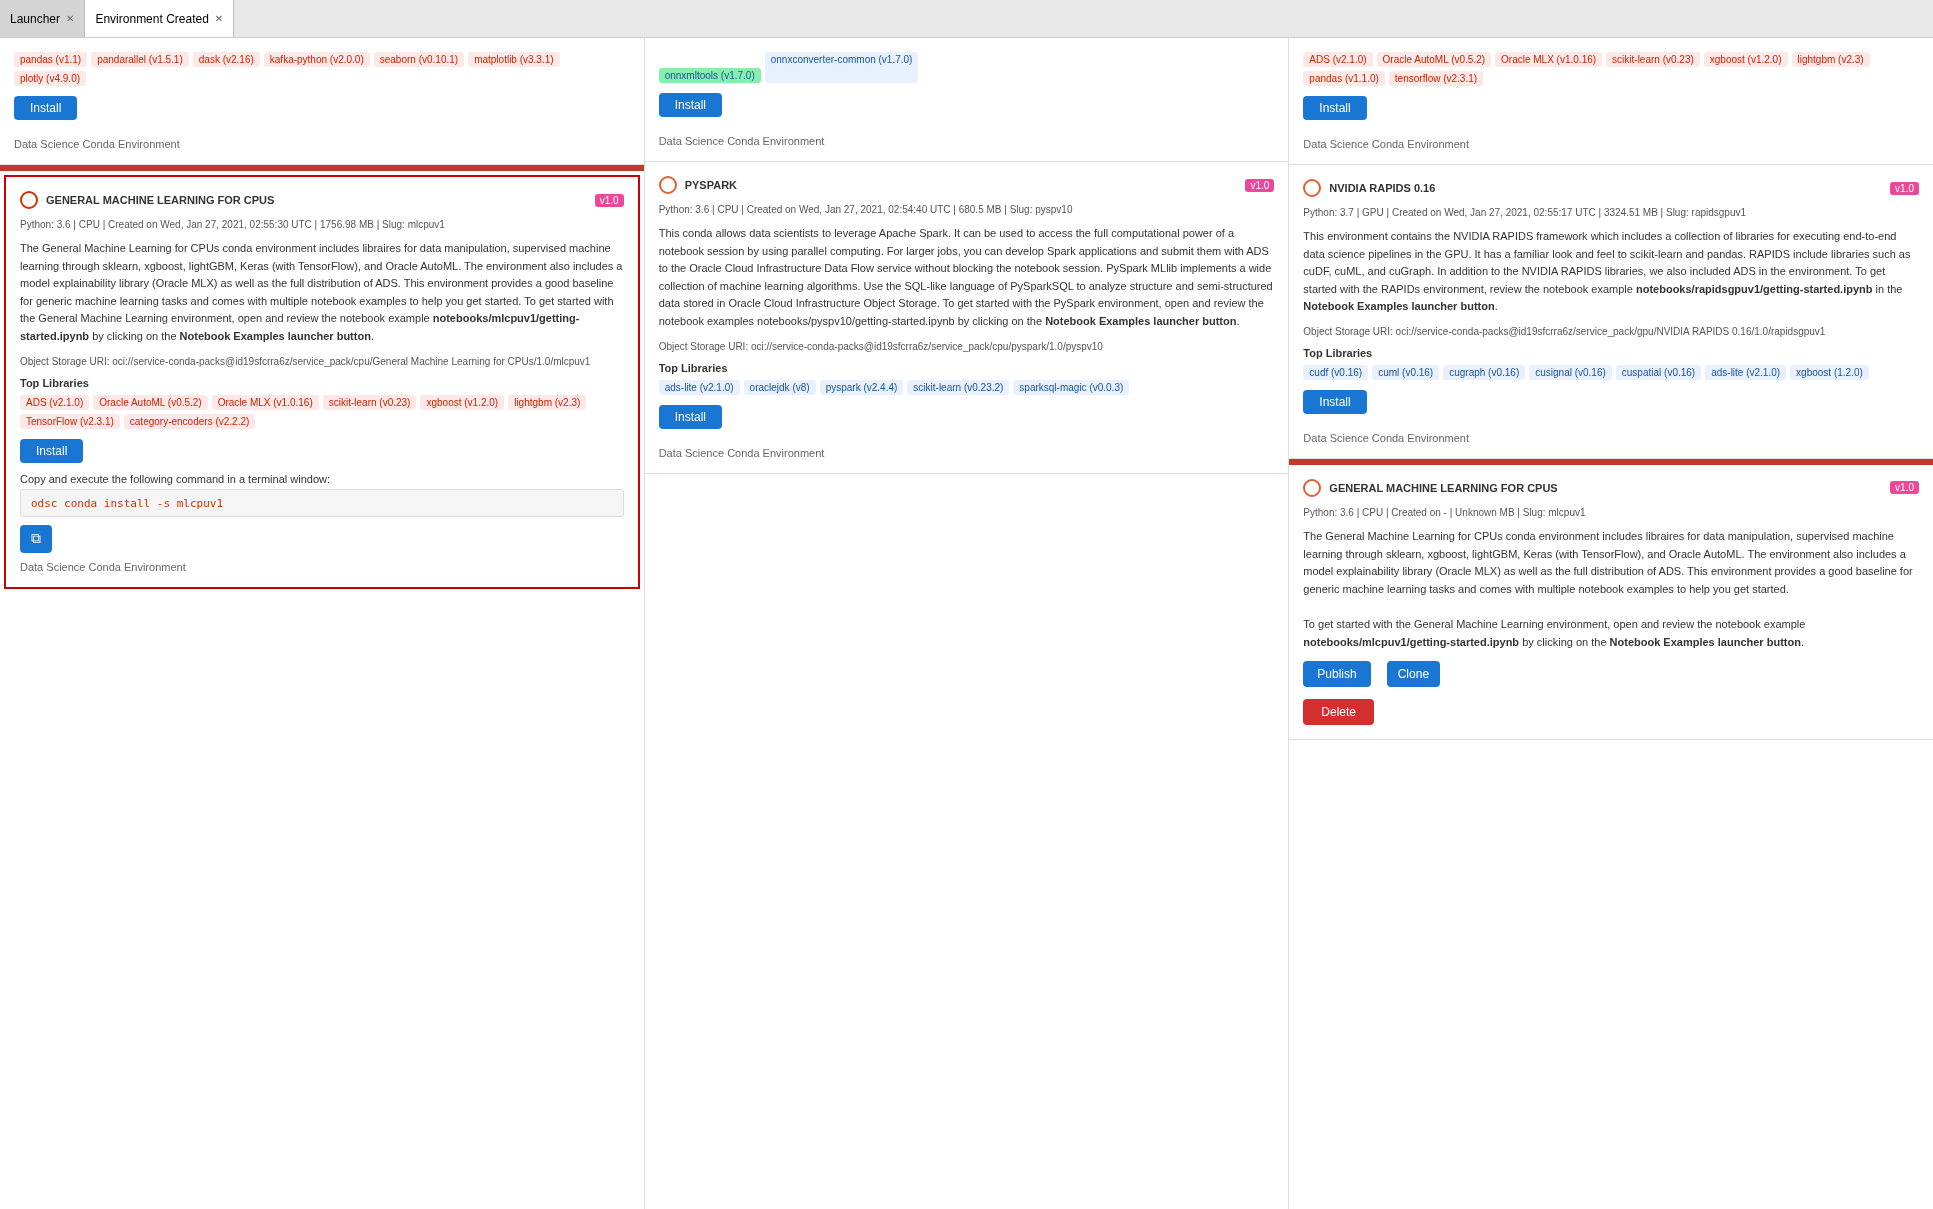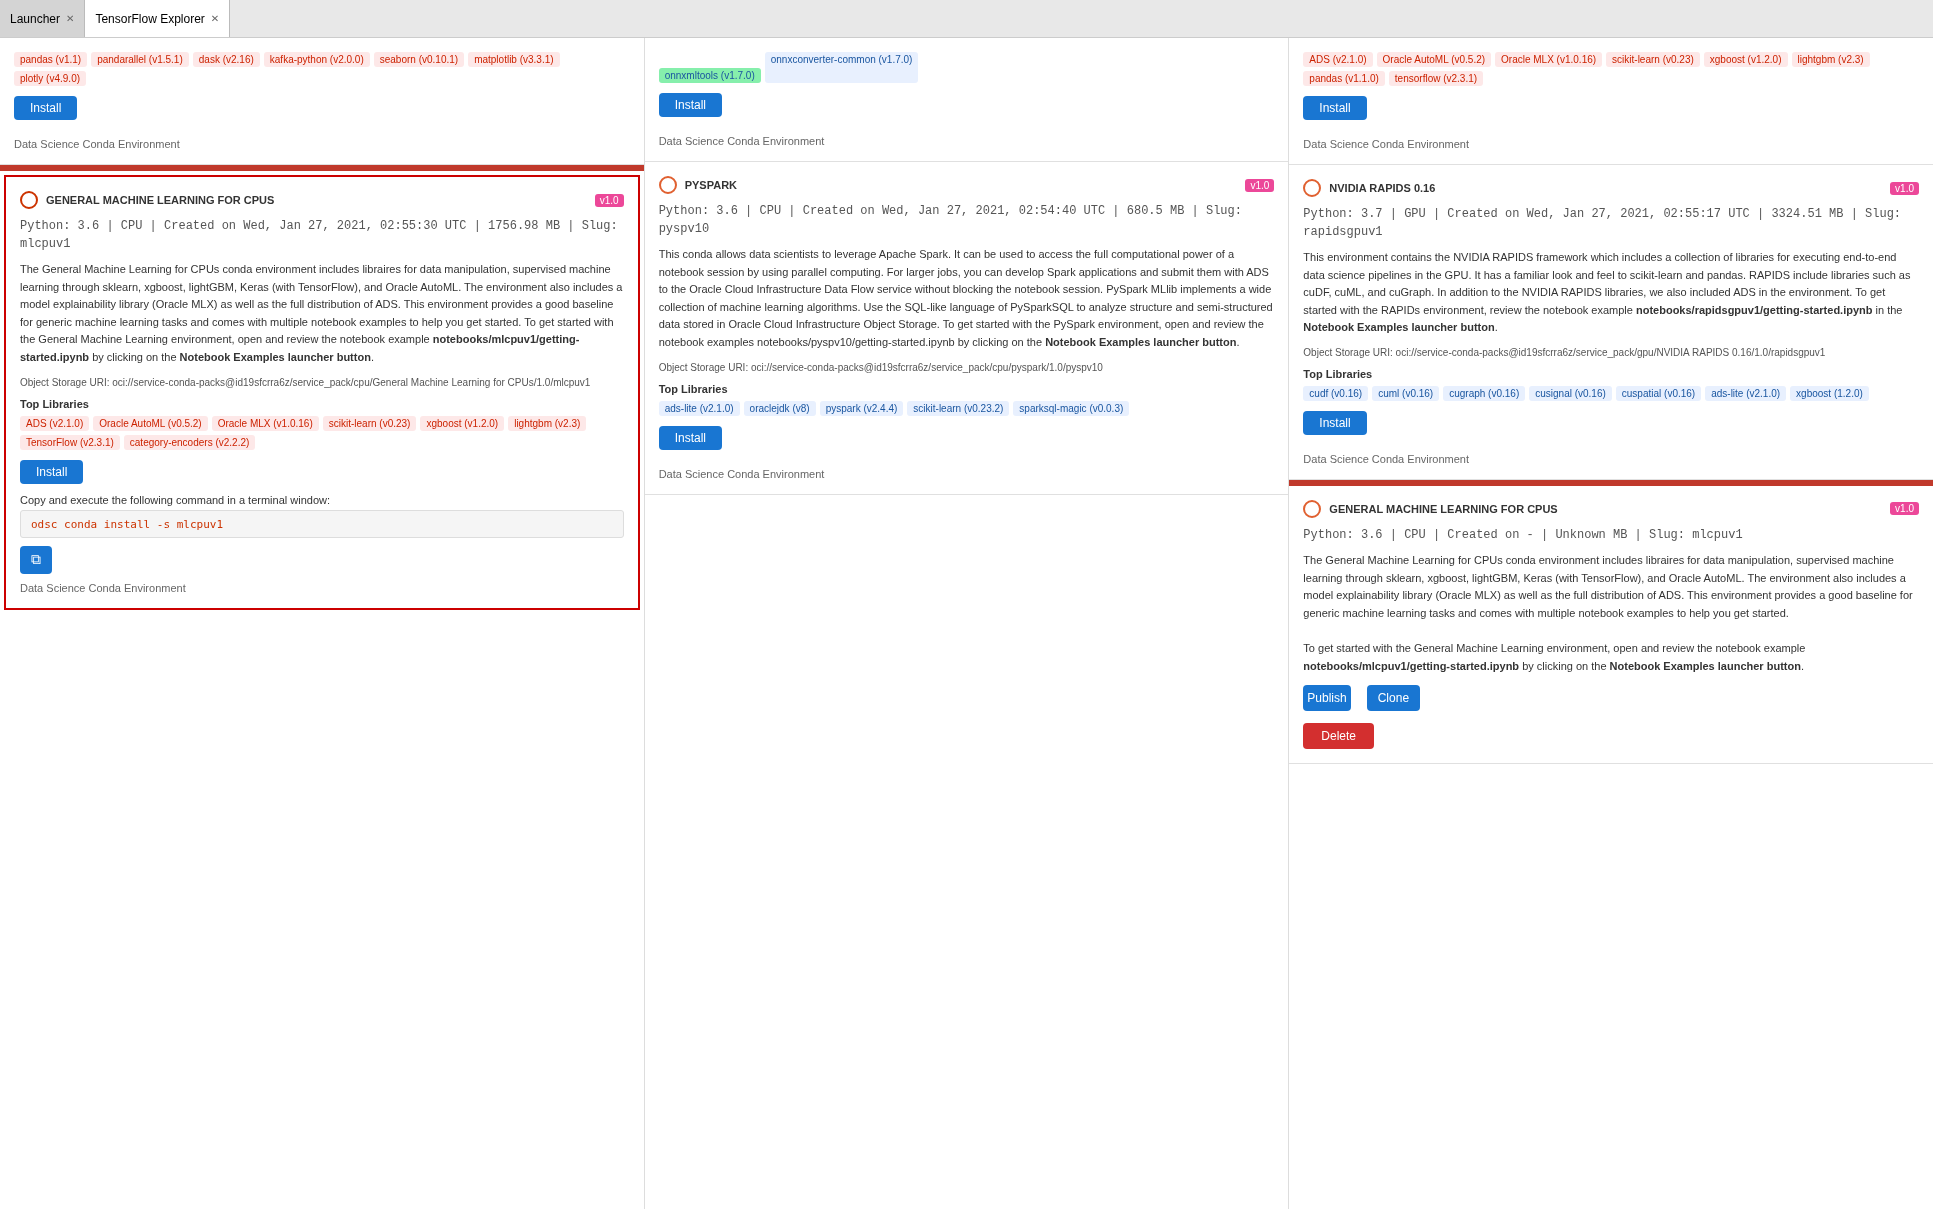--- a/index.html
+++ b/index.html
@@ -17,21 +17,21 @@
     
     .env-card { padding: 14px; border-bottom: 1px solid #e0e0e0; position: relative; }
     .env-card.highlighted { border: 2px solid #cc0000; margin: 4px; }
     
     .env-header { display: flex; align-items: center; gap: 8px; margin-bottom: 8px; }
     .env-icon { width: 18px; height: 18px; border-radius: 50%; border: 2px solid #cc3300; background: #fff; flex-shrink: 0; }
     .env-icon.orange { border-color: #e06030; }
     .env-title { font-size: 11px; font-weight: bold; color: #333; text-transform: uppercase; flex: 1; }
     .version-badge { background: #ec4899; color: #fff; font-size: 10px; padding: 1px 5px; border-radius: 3px; }
     
-    .env-meta { font-size: 12px; color: #555; margin-bottom: 8px; line-height: 1.5; font-family: Liberation Mono, monospace; }
+    .env-meta { font-size: 10px; color: #555; margin-bottom: 8px; line-height: 1.5; }
     .env-desc { font-size: 11px; color: #333; line-height: 1.6; margin-bottom: 8px; }
     .env-desc strong { font-weight: bold; }
     
     .env-uri { font-size: 10px; color: #555; margin-bottom: 8px; line-height: 1.5; }
     
     .top-libs-label { font-size: 11px; font-weight: bold; color: #333; margin-bottom: 6px; }
     .libs-container { display: flex; flex-wrap: wrap; gap: 4px; margin-bottom: 10px; }
     .lib-tag { background: #e8f0fe; color: #1a56a0; font-size: 10px; padding: 2px 6px; border-radius: 3px; }
     .lib-tag.red { background: #fde8e8; color: #cc2200; }
     
@@ -40,40 +40,40 @@
     .copy-label { font-size: 11px; color: #333; margin-bottom: 4px; }
     .command-box { background: #f5f5f5; border: 1px solid #ddd; padding: 6px 10px; border-radius: 3px; margin-bottom: 8px; }
     .command-text { font-family: monospace; font-size: 11px; color: #cc3300; }
     
     .copy-icon-btn { background: #1976d2; color: #fff; border: none; width: 32px; height: 28px; border-radius: 4px; cursor: pointer; display: flex; align-items: center; justify-content: center; font-size: 14px; }
     
     .footer-label { font-size: 11px; color: #666; margin-top: 8px; }
     
     .separator { height: 6px; background: #c0392b; margin: 0; }
     
-    .publish-btn { background: #1976d2; color: #fff; border: none; padding: 6px 4px; border-radius: 4px; font-size: 12px; cursor: pointer; margin-right: 8px; }
+    .publish-btn { background: #1976d2; color: #fff; border: none; padding: 6px 14px; border-radius: 4px; font-size: 12px; cursor: pointer; margin-right: 8px; }
     .clone-btn { background: #1976d2; color: #fff; border: none; padding: 6px 11px; border-radius: 4px; font-size: 12px; cursor: pointer; }
     .delete-btn { background: #d32f2f; color: #fff; border: none; padding: 6px 18px; border-radius: 4px; font-size: 12px; cursor: pointer; margin-top: 6px; }
     
     .btn-row { display: flex; gap: 8px; margin-top: 10px; flex-wrap: wrap; }
     
     
     .column::-webkit-scrollbar { width: 6px; }
     .column::-webkit-scrollbar-thumb { background: #bbb; border-radius: 3px; }
   </style>
 </head>
 <body>
 
 <div class="window-bar">
   <div class="tab">
     <span>Launcher</span>
     <span class="tab-close">✕</span>
   </div>
   <div class="tab active">
-    <span>TensorFlow Explorer</span>
+    <span>Environment Created</span>
     <span class="tab-close">✕</span>
   </div>
 </div>
 
 <div class="main-content">
 
   <div class="column">
 
     <div class="env-card">
       <div class="libs-container">

